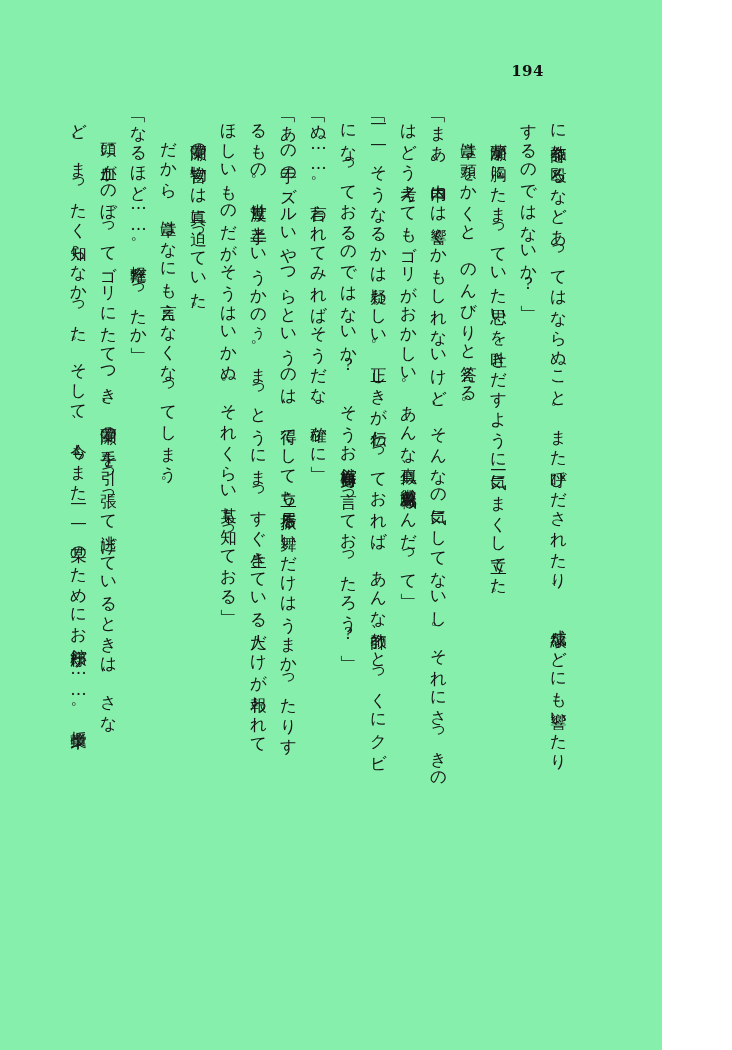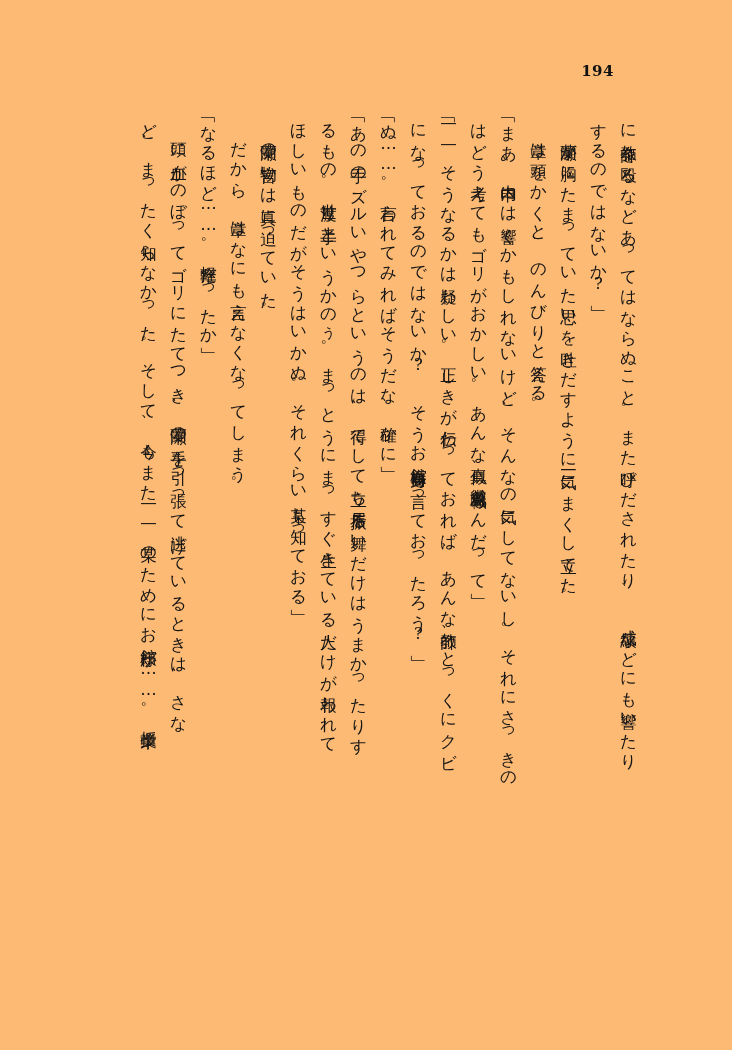--- a/index.html
+++ b/index.html
@@ -9,23 +9,23 @@
   }
   body {
     width: 732px;
     height: 1050px;
     overflow: hidden;
     font-family: "DejaVu Serif", "Liberation Serif", serif;
     color: #1a1a1a;
   }
   .page {
     position: relative;
-    width: 732px;
+    width: 662px;
     height: 1050px;
-    background: #fdba74;
+    background: #86efac;
     box-sizing: border-box;
   }
   .page-number {
     position: absolute;
     top: 62px;
     right: 118px;
     font-family: "DejaVu Serif", "Liberation Serif", serif;
     font-size: 15px;
     font-weight: 700;
     letter-spacing: 0.5px;

